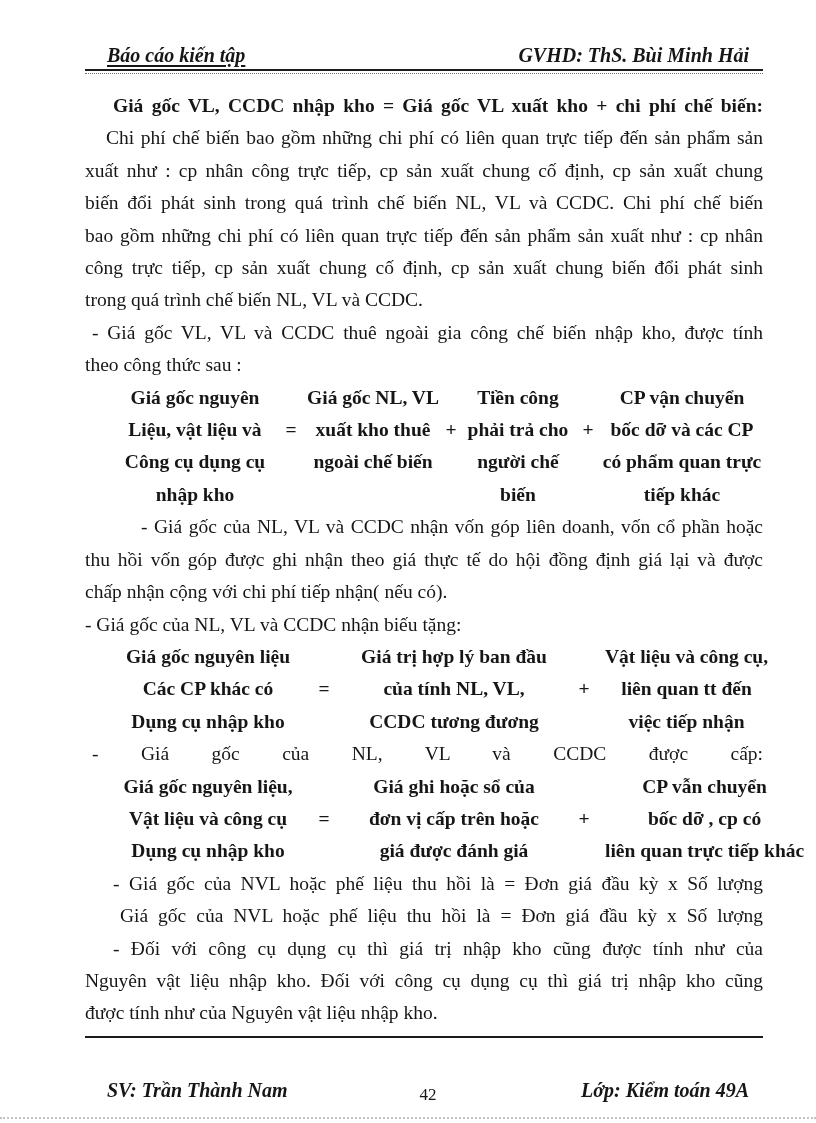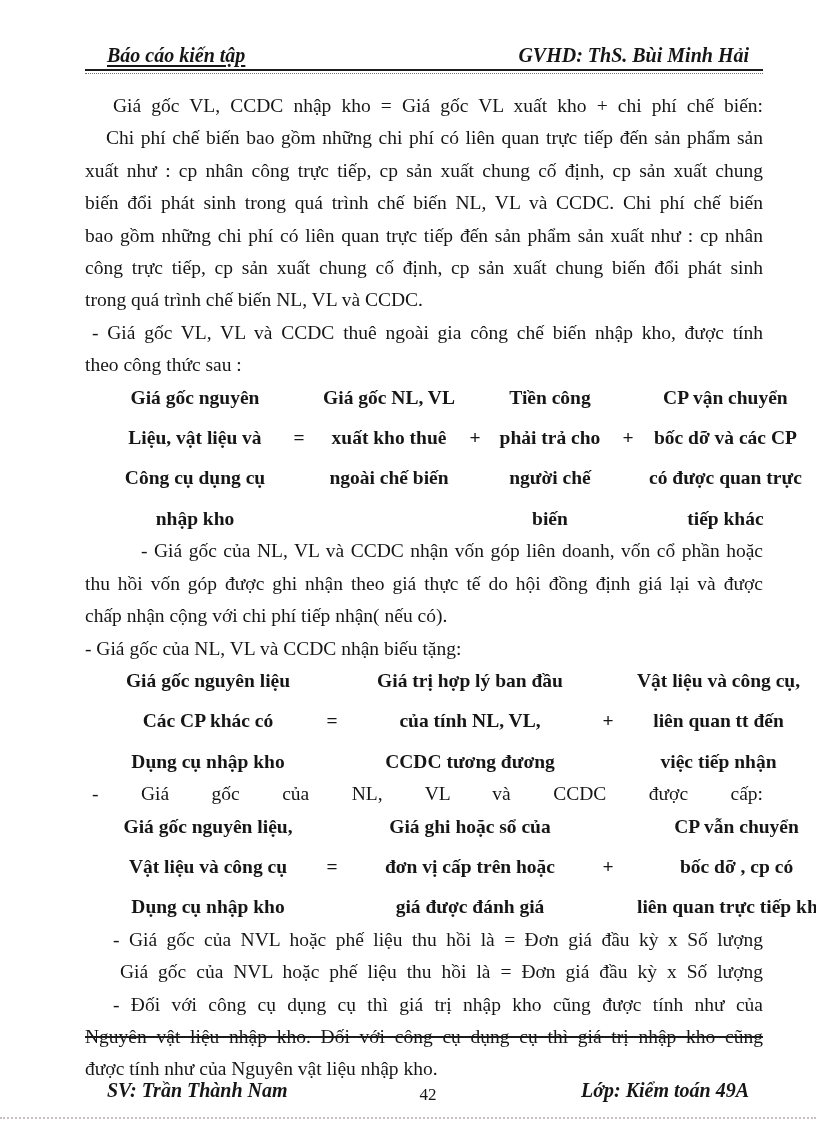--- a/index.html
+++ b/index.html
@@ -18,26 +18,25 @@
     display:flex;justify-content:space-between;align-items:baseline;
     font-weight:bold;font-style:italic;font-size:20px;line-height:26px;
     padding:0 14px 0 22px;
   }
   .hdr-left{text-decoration:underline;text-underline-offset:3px;}
   .hdr-rule{margin-top:1px;height:2px;border-top:2px solid #1c1c1c;border-bottom:1px dotted #6f6f6f;}
   
   .body-text{margin-top:16px;font-size:19.5px;line-height:32.4px;}
   .line{white-space:normal;}
   .j{text-align:justify;text-align-last:justify;}
-  .bold{font-weight:normal;}
+  .bold{font-weight:bold;}
   
   .formula{
     display:grid;margin-left:28px;font-weight:bold;text-align:center;
     line-height:32.4px;
-    gap:8px;
   }
   .f4{grid-template-columns:164px 28px 136px 20px 114px 26px 1fr;}
   .f3{grid-template-columns:190px 42px 218px 42px 1fr;}
   .fcell{white-space:nowrap;}
   
   .footer{position:absolute;left:85px;width:678px;top:1036px;}
   .footer-rule{border-top:2px solid #1b1b1b;}
   .ftr{display:flex;align-items:baseline;font-size:20px;padding:3px 14px 0 22px;margin-top:38px;}
   .ftr-left,.ftr-right{font-weight:bold;font-style:italic;flex:1;}
   .ftr-right{text-align:right;}
@@ -80,21 +79,21 @@
           <div class="fcell">+</div>
           <div class="fcell">phải trả cho</div>
           <div class="fcell">+</div>
           <div class="fcell">bốc dỡ và các CP</div>
           <div class="fcell">Công cụ dụng cụ</div>
           <div class="fcell"></div>
           <div class="fcell">ngoài chế biến</div>
           <div class="fcell"></div>
           <div class="fcell">người chế</div>
           <div class="fcell"></div>
-          <div class="fcell">có được quan trực</div>
+          <div class="fcell">có phẩm quan trực</div>
           <div class="fcell">nhập kho</div>
           <div class="fcell"></div>
           <div class="fcell"></div>
           <div class="fcell"></div>
           <div class="fcell">biến</div>
           <div class="fcell"></div>
           <div class="fcell">tiếp khác</div>
         </div>
         <div class="line j" style="text-indent: 56px;">- Giá gốc của NL, VL và CCDC nhận vốn góp liên doanh, vốn cổ phần hoặc</div>
         <div class="line j">thu hồi vốn góp được ghi nhận theo giá thực tế do hội đồng định giá lại và được</div>

